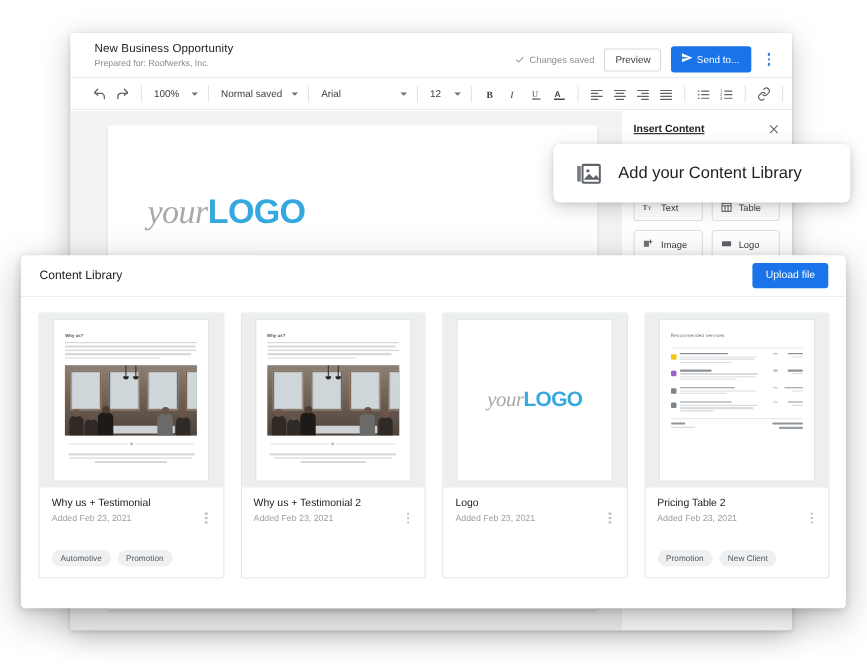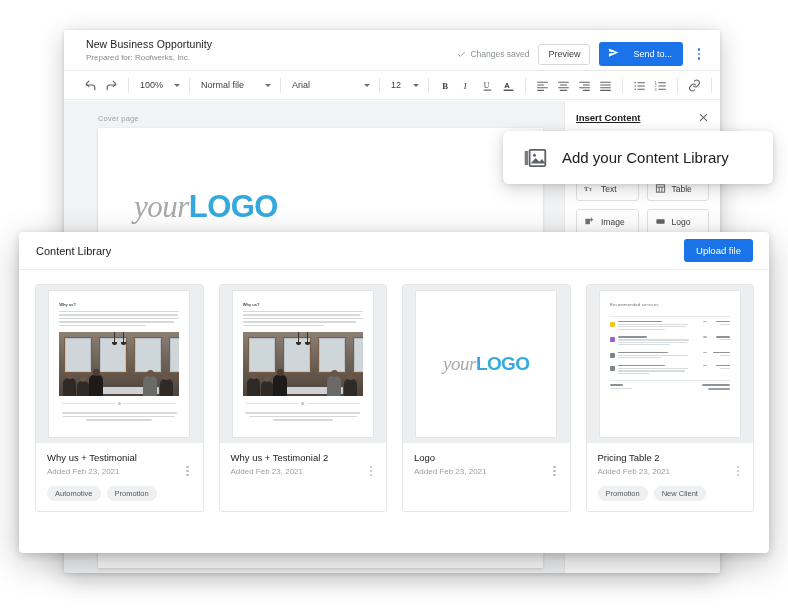--- a/index.html
+++ b/index.html
@@ -45,21 +45,21 @@
     font-size: 8.5px; color: #8c9196; white-space: nowrap;
   }
   .saved svg { display: block; }
   .btn-preview {
     font-size: 9px; color: #3c4043;
     border: 1px solid #d5d9dd; background: #fff;
     border-radius: 3px; padding: 4px 9px; line-height: 11px;
     cursor: pointer; white-space: nowrap;
   }
   .btn-send {
-    display: flex; align-items: center; gap: 14px;
+    display: flex; align-items: center; gap: 3px;
     font-size: 9px; color: #fff; background: #1a73e8;
     border: none; border-radius: 3px; padding: 5px 11px 5px 9px;
     line-height: 11px; cursor: pointer; white-space: nowrap;
   }
   .kebab-v {
     width: 14px; height: 16px; display: flex; flex-direction: column;
     align-items: center; justify-content: center; gap: 2px; cursor: pointer;
   }
   .kebab-v i { width: 2.4px; height: 2.4px; border-radius: 50%; background: #2d7ce0; display: block; }
 
@@ -276,21 +276,21 @@
   .pt-tline { height: 1.8px; width: 13px; background: #8e9398; border-radius: 1px; margin-bottom: 2px; }
   .pt-tline2 { height: 1.4px; width: 22px; background: #d9dcdf; border-radius: 1px; }
   .pt-tr { width: 34px; text-align: right; }
   .pt-trl { height: 1.8px; width: 28px; background: #8e9398; border-radius: 1px; margin-left: auto; margin-bottom: 2px; }
   .pt-trl2 { height: 1.6px; width: 22px; background: #9aa0a6; border-radius: 1px; margin-left: auto; }
 
   
   .card-meta { padding: 9px 10px 10px 11px; position: relative; }
   .card-name { font-size: 9.5px; color: #202124; line-height: 12px; margin-bottom: 2px; }
   .card-date { font-size: 8px; color: #9aa0a6; line-height: 11px; }
-  .tags { display: flex; gap: 6px; margin-top: 9px; flex-wrap: wrap; min-height: 15px; }
+  .tags { display: flex; gap: 6px; margin-top: 23px; flex-wrap: wrap; min-height: 15px; }
   .tag {
     font-size: 7.5px; color: #55595d; background: #eef0f1;
     border-radius: 9px; padding: 3px 8px; line-height: 9px; white-space: nowrap;
   }
   .card-kebab {
     position: absolute; right: 9px; top: 21px;
     width: 12px; height: 14px; display: flex; flex-direction: column;
     align-items: center; justify-content: center; gap: 2px; cursor: pointer;
   }
   .card-kebab i { width: 2.2px; height: 2.2px; border-radius: 50%; background: #b9bdc1; display: block; }
@@ -346,21 +346,21 @@
             <path d="M4 20v-4a5 5 0 0 1 5-5h11"></path>
           </svg>
       </div>
       <div class="tb-sep"></div>
       <div class="tb-select w-zoom">
         <span class="cap">100%</span>
         <span class="caret"></span>
       </div>
       <div class="tb-sep"></div>
       <div class="tb-select w-style">
-        <span class="cap">Normal file</span>
+        <span class="cap">Normal saved</span>
         <span class="caret"></span>
       </div>
       <div class="tb-sep"></div>
       <div class="tb-select w-font">
         <span class="cap">Arial</span>
         <span class="caret"></span>
       </div>
       <div class="tb-sep"></div>
       <div class="tb-select w-size">
         <span class="cap">12</span>
@@ -453,21 +453,20 @@
             <path d="M14 11a5 5 0 0 0-7 0l-3 3a5 5 0 0 0 7 7l1-1"></path>
           </svg>
       </div>
       <div class="tb-sep"></div>
       <div class="tb-icon">
         
       </div>
     </div>
 
     <div class="doc-canvas">
-      <div class="cover-label">Cover page</div>
       <div class="paper">
         <div class="logo-lockup">
           <span class="logo-your">your</span><span class="logo-logo">LOGO</span>
         </div>
       </div>
     </div>
 
     <div class="insert-panel">
       <div class="ip-head">
         <span class="ip-title">Insert Content</span>

